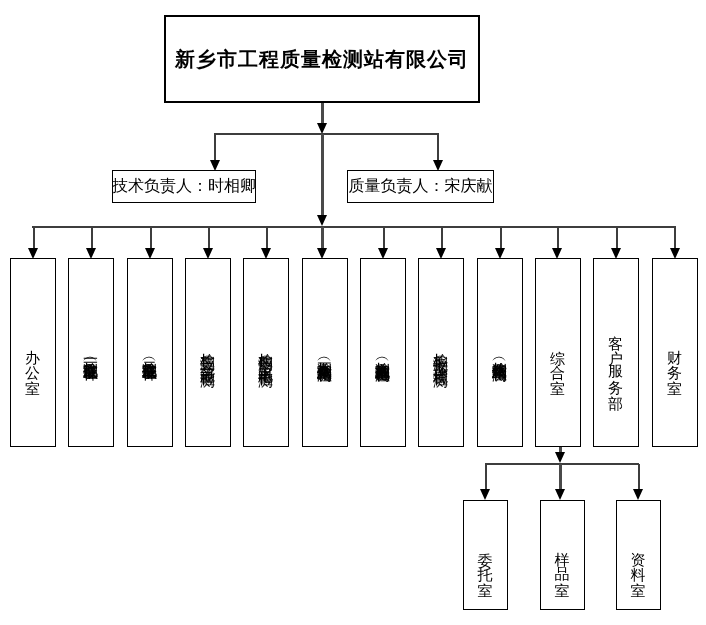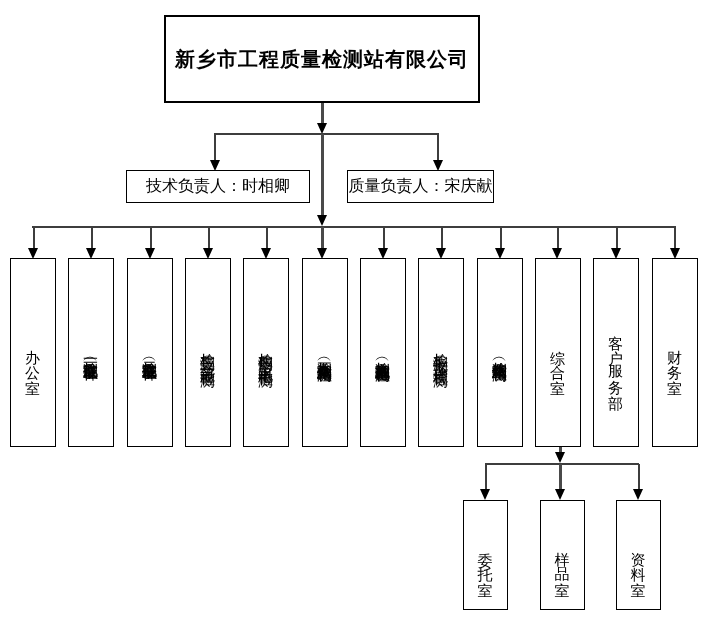--- a/index.html
+++ b/index.html
@@ -9,21 +9,21 @@
     overflow:hidden;
   }
   
   .box{position:absolute;border:1.5px solid #000;background:#fff;box-sizing:border-box;
        display:flex;align-items:center;justify-content:center;}
   #title-box{left:164px;top:15px;width:316px;height:88px;border-width:2px;
        flex-direction:column;gap:13px;}
   .title-line1{font-weight:bold;font-size:20px;letter-spacing:1px;white-space:nowrap;}
   .title-line2{font-size:15px;letter-spacing:1px;white-space:nowrap;}
   .mgr{height:33px;top:170px;font-size:16px;white-space:nowrap;}
-  #mgr-left{left:126px;width:184px;}
+  #mgr-left{left:112px;width:144px;}
   #mgr-right{left:347px;width:147px;}
   .dept{top:258px;width:46px;height:189px;}
   .subdept{top:500px;width:45px;height:110px;}
   
   .vtext{writing-mode:vertical-rl;text-orientation:upright;font-size:15px;line-height:1;}
   .sp-wide {letter-spacing:15px; margin-bottom:-15px;}
   .sp-mid  {letter-spacing:2.5px;margin-bottom:-2.5px;}
   .sp-tight{letter-spacing:0.5px;margin-bottom:-0.5px;}
   
   .hline,.vline{position:absolute;background:#3d3d3d;}

